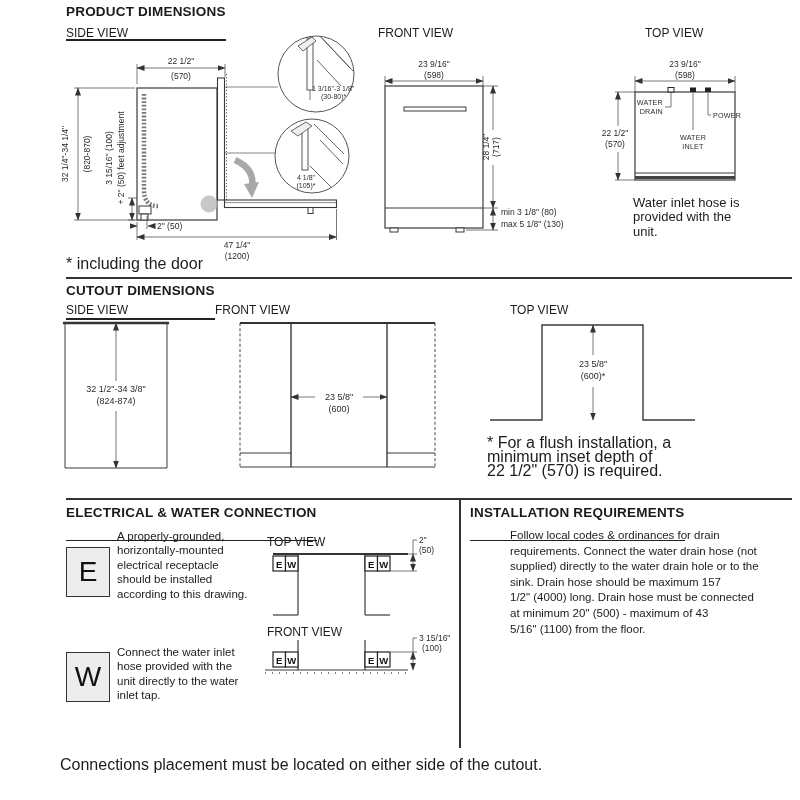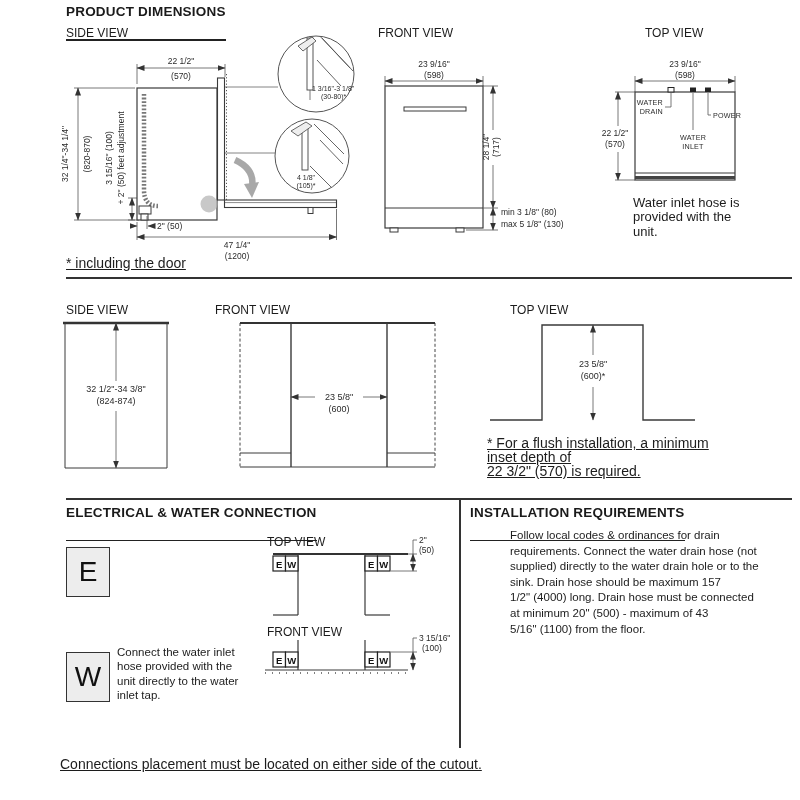--- a/index.html
+++ b/index.html
@@ -2,21 +2,21 @@
 <html><head>
 <meta charset="utf-8">
 <style>
   html,body{margin:0;padding:0;background:#fff;}
   #page{position:relative;width:800px;height:800px;background:#fff;overflow:hidden;
         font-family:"Liberation Sans", sans-serif;color:#1a1a1a;}
   .abs{position:absolute;}
   .h1{font-size:13.5px;font-weight:bold;letter-spacing:.2px;display:inline-block;
       border-bottom:2.2px solid #222;padding-bottom:20px;}
   .viewlabel{font-size:12px;color:#1c1c1c;}
-  .note{font-size:14px;color:#1c1c1c;text-decoration:underline;}
+  .note{font-size:16px;color:#1c1c1c;}
   .body-text{font-size:11.5px;line-height:14.4px;white-space:pre-line;color:#1c1c1c;}
   .install-text{font-size:11.5px;line-height:15.6px;white-space:pre-line;color:#1c1c1c;margin-left:40px;}
   .divider{background:#333;height:2px;}
   .vdivider{background:#333;width:1.5px;}
   .symbox{width:42px;height:48px;background:#ededed;border:1.6px solid #333;
           display:flex;align-items:center;justify-content:center;font-size:28px;color:#111;}
   svg text{font-family:"Liberation Sans", sans-serif;fill:#1c1c1c;}
   svg{display:block;}
   .dim{font-size:8.5px;fill:#2b2b2b;}
   .dimc{font-size:9px;fill:#2b2b2b;}
@@ -214,20 +214,21 @@
       <line x1="18" y1="122" x2="18" y2="150" marker-end="url(#mC)"></line>
     </g>
     <text class="dim" x="15" y="106" text-anchor="middle">22 1/2"</text>
     <text class="dim" x="15" y="117" text-anchor="middle">(570)</text>
   </svg>
   <div class="abs body-text" style="left:633px;top:196px;width:115px;font-size:13px;">Water inlet hose is
 provided with the
 unit.</div>
 
   <div class="abs divider" style="left:66px;top:277px;width:726px;"></div>
+  <div class="abs h1" style="left:66px;top:283px;">CUTOUT DIMENSIONS</div>
   <div class="abs viewlabel" style="left:66px;top:303px;">SIDE VIEW</div>
   <div class="abs viewlabel" style="left:215px;top:303px;">FRONT VIEW</div>
   <div class="abs viewlabel" style="left:510px;top:303px;">TOP VIEW</div>
 
   <svg class="abs" style="left:60px;top:315px;" width="130" height="160" viewBox="0 0 130 160">
     <defs>
       <marker id="mD" markerWidth="9" markerHeight="6" refX="7.5" refY="3" orient="auto-start-reverse" markerUnits="userSpaceOnUse">
         <path d="M0,0 L8,3 L0,6 Z" fill="#333"></path>
       </marker>
     </defs>
@@ -281,31 +282,36 @@
     </defs>
     <path d="M5,105 H57 V10 H158 V105 H210" fill="none" stroke="#3a3a3a" stroke-width="1.4"></path>
     <g stroke="#555" stroke-width="0.8">
       <line x1="108" y1="10" x2="108" y2="40" marker-start="url(#mF)"></line>
       <line x1="108" y1="72" x2="108" y2="105" marker-end="url(#mF)"></line>
     </g>
     <text class="dimc" x="108" y="52" text-anchor="middle">23 5/8"</text>
     <text class="dimc" x="108" y="64" text-anchor="middle">(600)*</text>
   </svg>
   <div class="abs note" style="left:487px;top:436px;width:250px;line-height:14px;white-space:pre-line;">* For a flush installation, a minimum inset depth of
-22 3/2" (570) is required.</div>
+22 1/2" (570) is required.</div>
 
   <div class="abs divider" style="left:66px;top:498px;width:726px;"></div>
   <div class="abs vdivider" style="left:459px;top:498px;height:250px;"></div>
 
   <div class="abs h1" style="left:470px;top:505px;border-bottom-width:1.8px;">INSTALLATION REQUIREMENTS</div>
   <div class="abs h1" style="left:66px;top:505px;border-bottom-width:1.8px;">ELECTRICAL &amp; WATER CONNECTION</div>
 
   <div class="abs symbox" style="left:66px;top:547px;">
     <span>E</span>
   </div>
+  <div class="abs body-text" style="left:117px;top:529px;width:145px;">A properly-grounded,
+horizontally-mounted
+electrical receptacle
+should be installed
+according to this drawing.</div>
 
   <div class="abs symbox" style="left:66px;top:652px;">
     <span>W</span>
   </div>
   <div class="abs body-text" style="left:117px;top:645px;width:150px;">Connect the water inlet
 hose provided with the
 unit directly to the water
 inlet tap.</div>
 
   <div class="abs viewlabel" style="left:267px;top:535px;">TOP VIEW</div>

